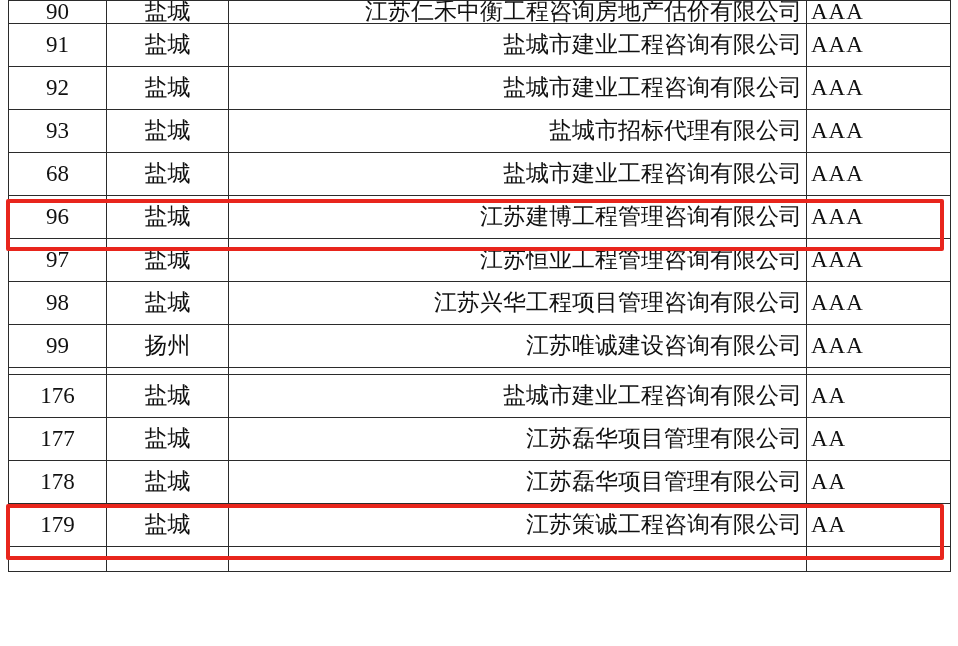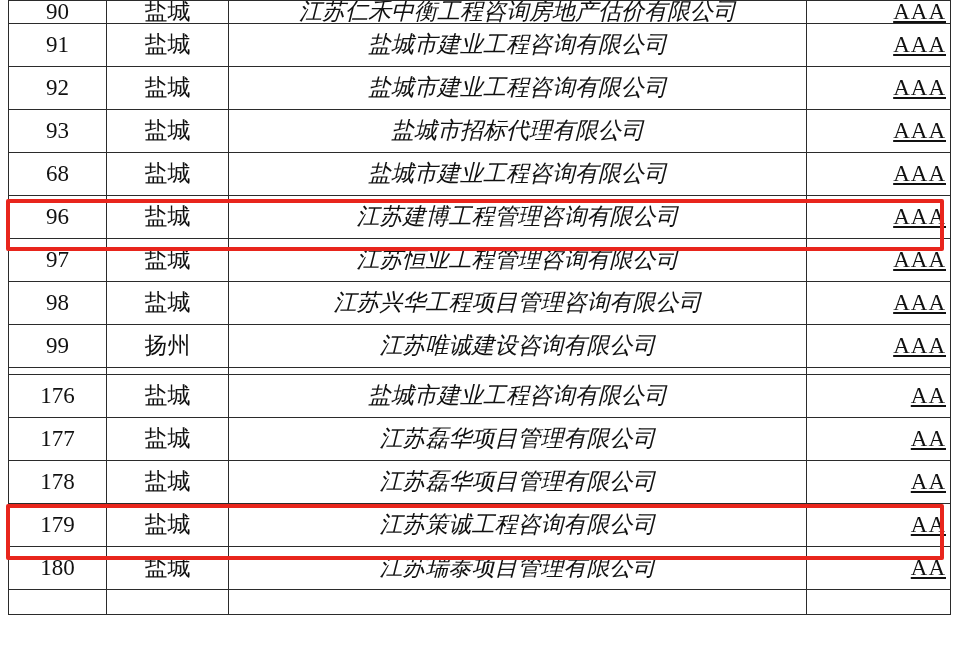--- a/index.html
+++ b/index.html
@@ -44,30 +44,28 @@
   td.idx {
     text-align: center;
     font-family: "Liberation Serif", "DejaVu Serif", serif;
     font-size: 25px;
   }
   td.city {
     text-align: center;
     font-size: 23px;
   }
   td.name {
-    text-align: center;
+    text-align: right;
     padding-left: 14px;
     font-size: 24px;
-    font-style: italic;
   }
   td.grade {
-    text-align: right;
+    text-align: left;
     font-size: 24px;
     letter-spacing: 1px;
-    text-decoration: underline;
   }
   
   tr.clip-top td { height: 22px; line-height: 10px; }
   tr.clip-bottom td { height: 24px; line-height: 34px; }
 
   
   tr.gap td {
     border-left: 1px solid #2b2b2b;
     border-right: 1px solid #2b2b2b;
     border-top: 1px solid #2b2b2b;
@@ -179,26 +177,20 @@
         <td class="city">盐城</td>
         <td class="name">江苏磊华项目管理有限公司</td>
         <td class="grade">AA</td>
       </tr>
       <tr>
         <td class="idx">179</td>
         <td class="city">盐城</td>
         <td class="name">江苏策诚工程咨询有限公司</td>
         <td class="grade">AA</td>
       </tr>
-      <tr>
-        <td class="idx">180</td>
-        <td class="city">盐城</td>
-        <td class="name">江苏瑞泰项目管理有限公司</td>
-        <td class="grade">AA</td>
-      </tr>
       <tr class="clip-bottom">
         <td class="idx"></td>
         <td class="city"></td>
         <td class="name"></td>
         <td class="grade"></td>
       </tr>
     </tbody>
   </table>
 
   <div class="highlight-box" id="hl-1"></div>

